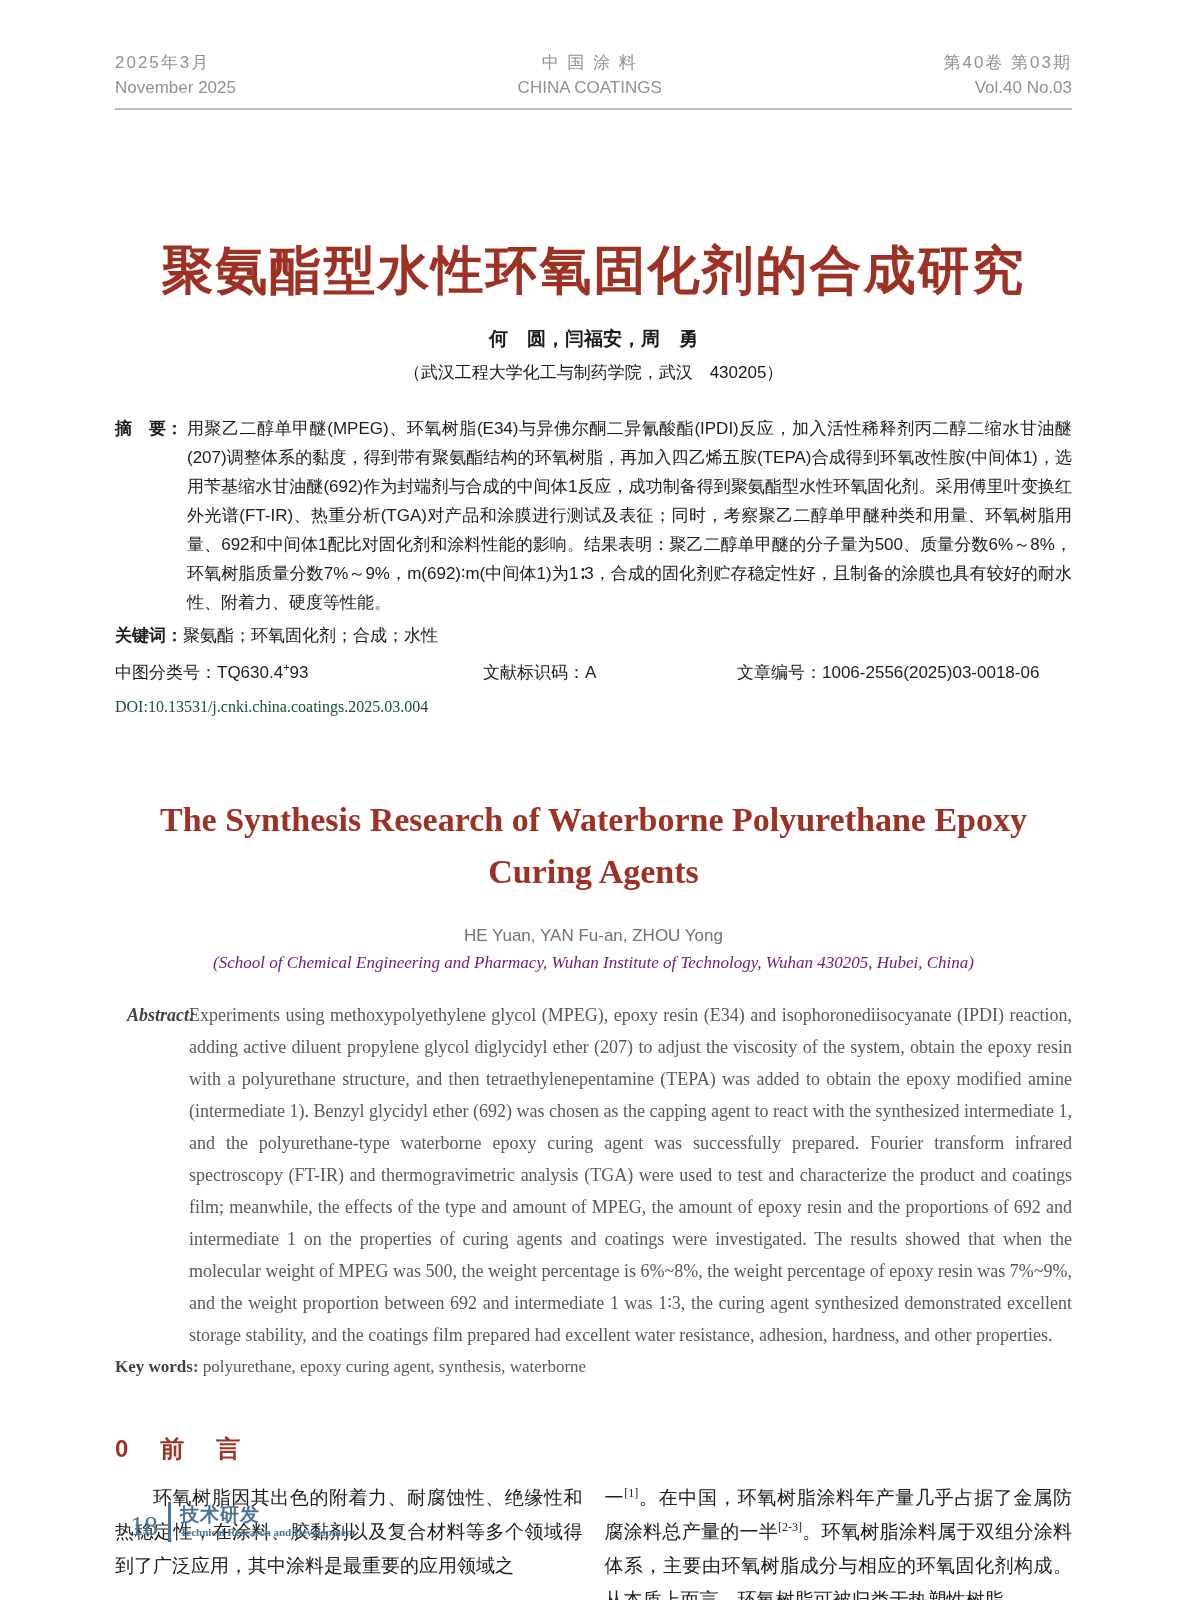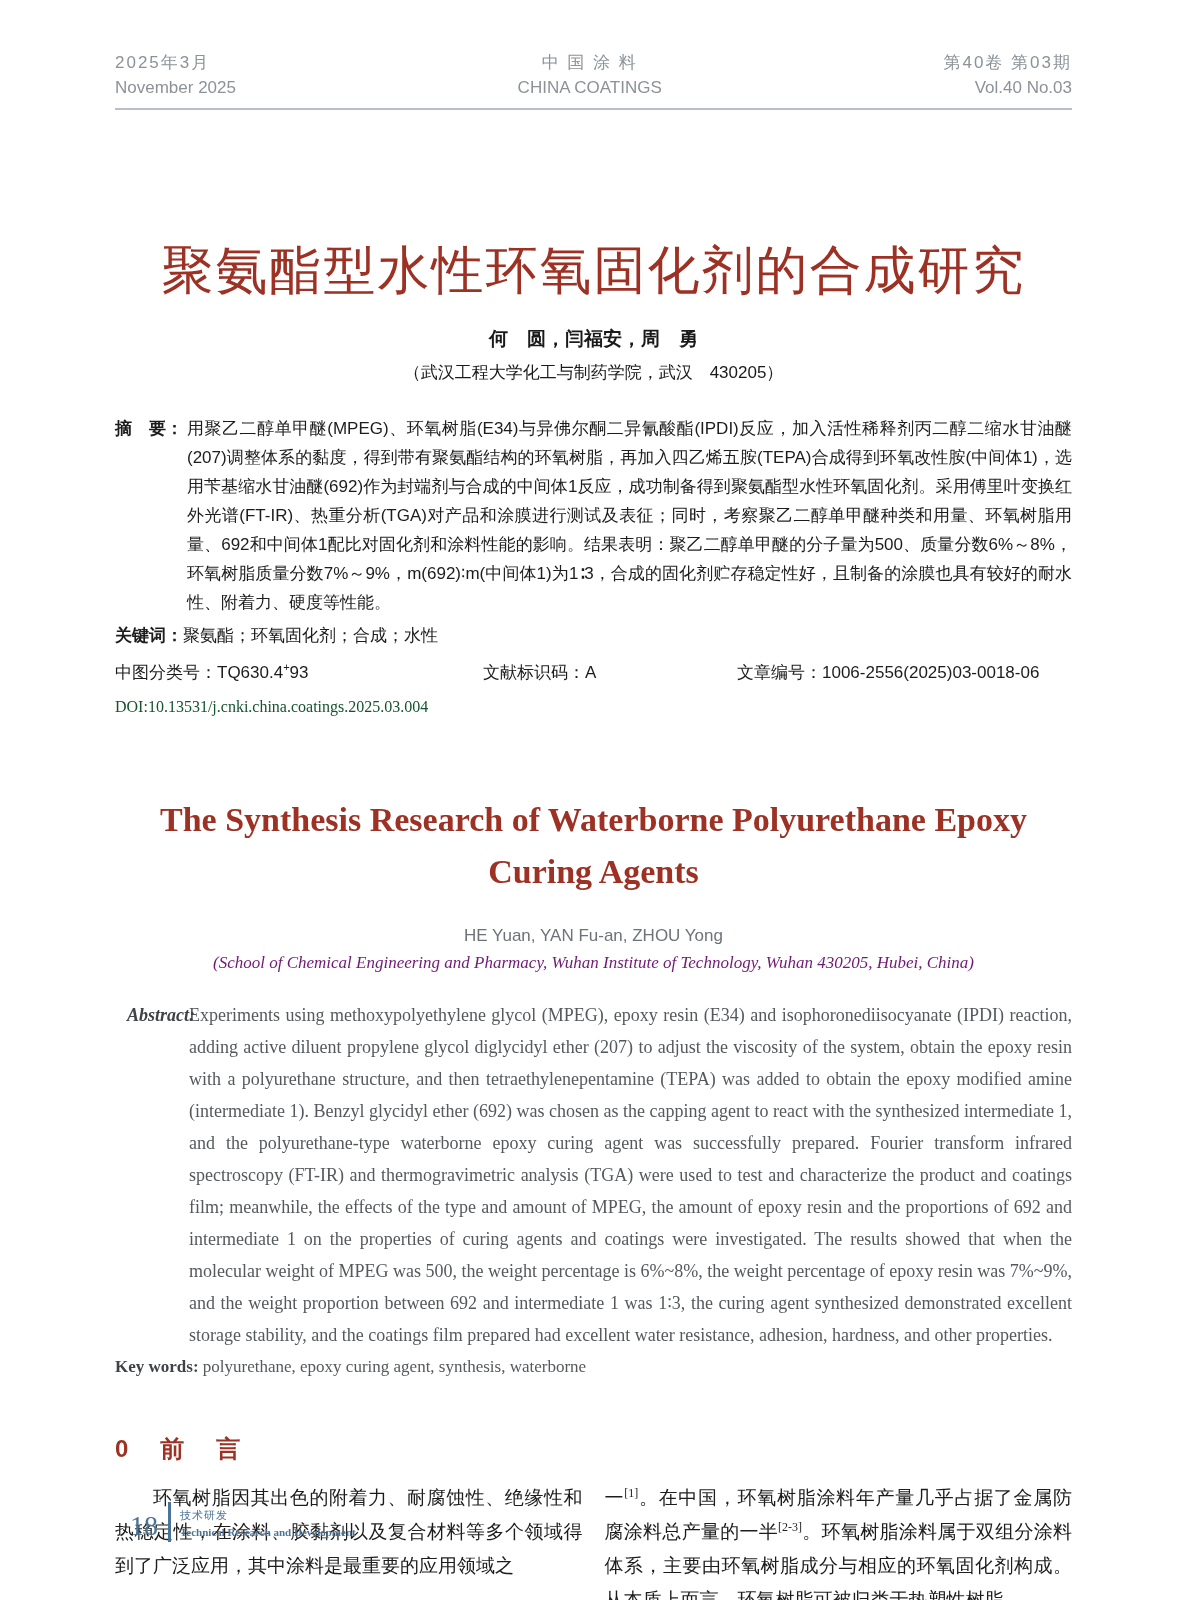--- a/index.html
+++ b/index.html
@@ -15,21 +15,21 @@
     color:#8b9298;font-size:17px;line-height:25px;
     border-bottom:2px solid #b9bfc4;padding-bottom:8px;gap:48px;
   }
   .jheader .col{white-space:nowrap;}
   .jheader .c-center{text-align:center;}
   .jheader .c-right{text-align:right;}
   .jh-zh{letter-spacing:2px;}
   
   .title-zh{
     margin-top:130px;text-align:center;color:#9c3124;
-    font-size:52px;font-weight:normal;letter-spacing:2px;line-height:60px;
+    font-size:52px;font-weight:bold;letter-spacing:2px;line-height:60px;
   }
   .authors-zh{margin-top:26px;text-align:center;font-size:19px;font-weight:bold;color:#1a1a1a;}
   .affil-zh{margin-top:9px;text-align:center;font-size:17px;color:#1a1a1a;}
   
   .abs-zh{
     margin-top:30px;position:relative;padding-left:72px;
     font-size:17px;line-height:29px;text-align:justify;color:#1c1c1c;
   }
   .abs-zh .lbl{position:absolute;left:0;top:0;font-weight:bold;white-space:nowrap;}
   .kw-zh{margin-top:7px;font-size:17px;color:#1c1c1c;}
@@ -64,21 +64,21 @@
   }
   .columns{margin-top:16px;display:flex;gap:22px;}
   .colm{flex:1;font-family:"Liberation Serif",serif;font-size:19px;line-height:34px;
     text-align:justify;color:#1c1c1c;}
   .colm .indent{text-indent:2em;display:block;}
   .colm sup{font-size:12px;vertical-align:super;line-height:0;}
   
   .pagefoot{position:absolute;left:130px;top:1502px;display:flex;align-items:center;color:#4a7396;}
   .pf-num{font-family:"Liberation Serif",serif;font-size:28px;margin-right:10px;margin-top:8px;}
   .pf-bar{width:3px;height:40px;background:#4a7396;margin-right:9px;}
-  .pf-zh{font-size:11px;font-weight:normal;line-height:20px;letter-spacing:1px;}
+  .pf-zh{font-size:19px;font-weight:bold;line-height:20px;letter-spacing:1px;}
   .pf-en{font-family:"Liberation Serif",serif;font-weight:bold;font-size:11px;line-height:15px;}
 </style>
 </head>
 <body>
 
 <div class="page">
 
   <div class="jheader">
     <div class="col c-left">
       <div class="jh-zh">2025年3月</div>

